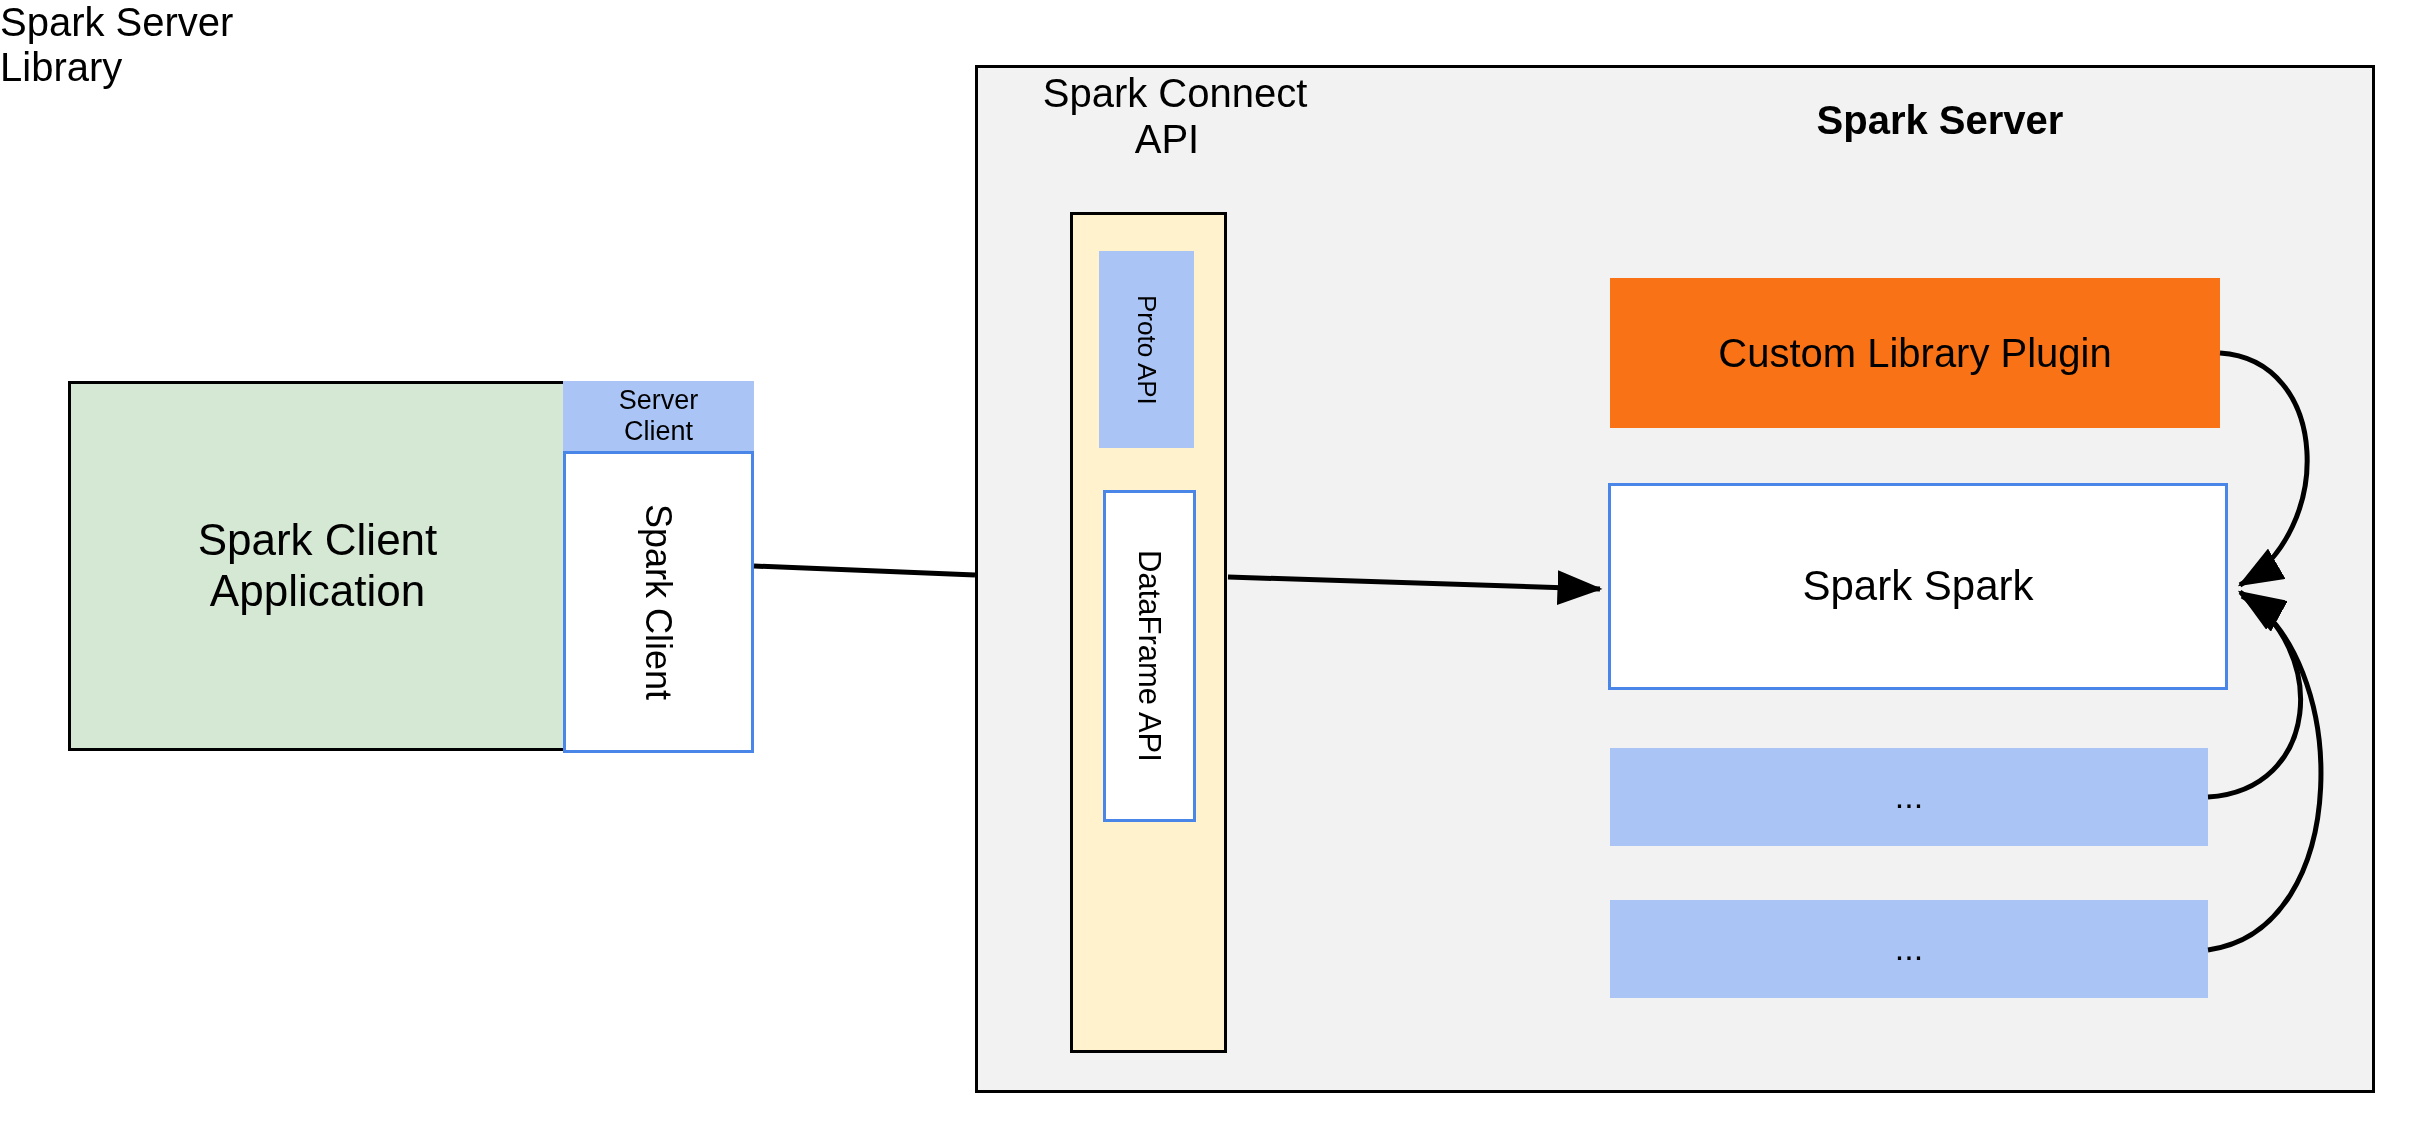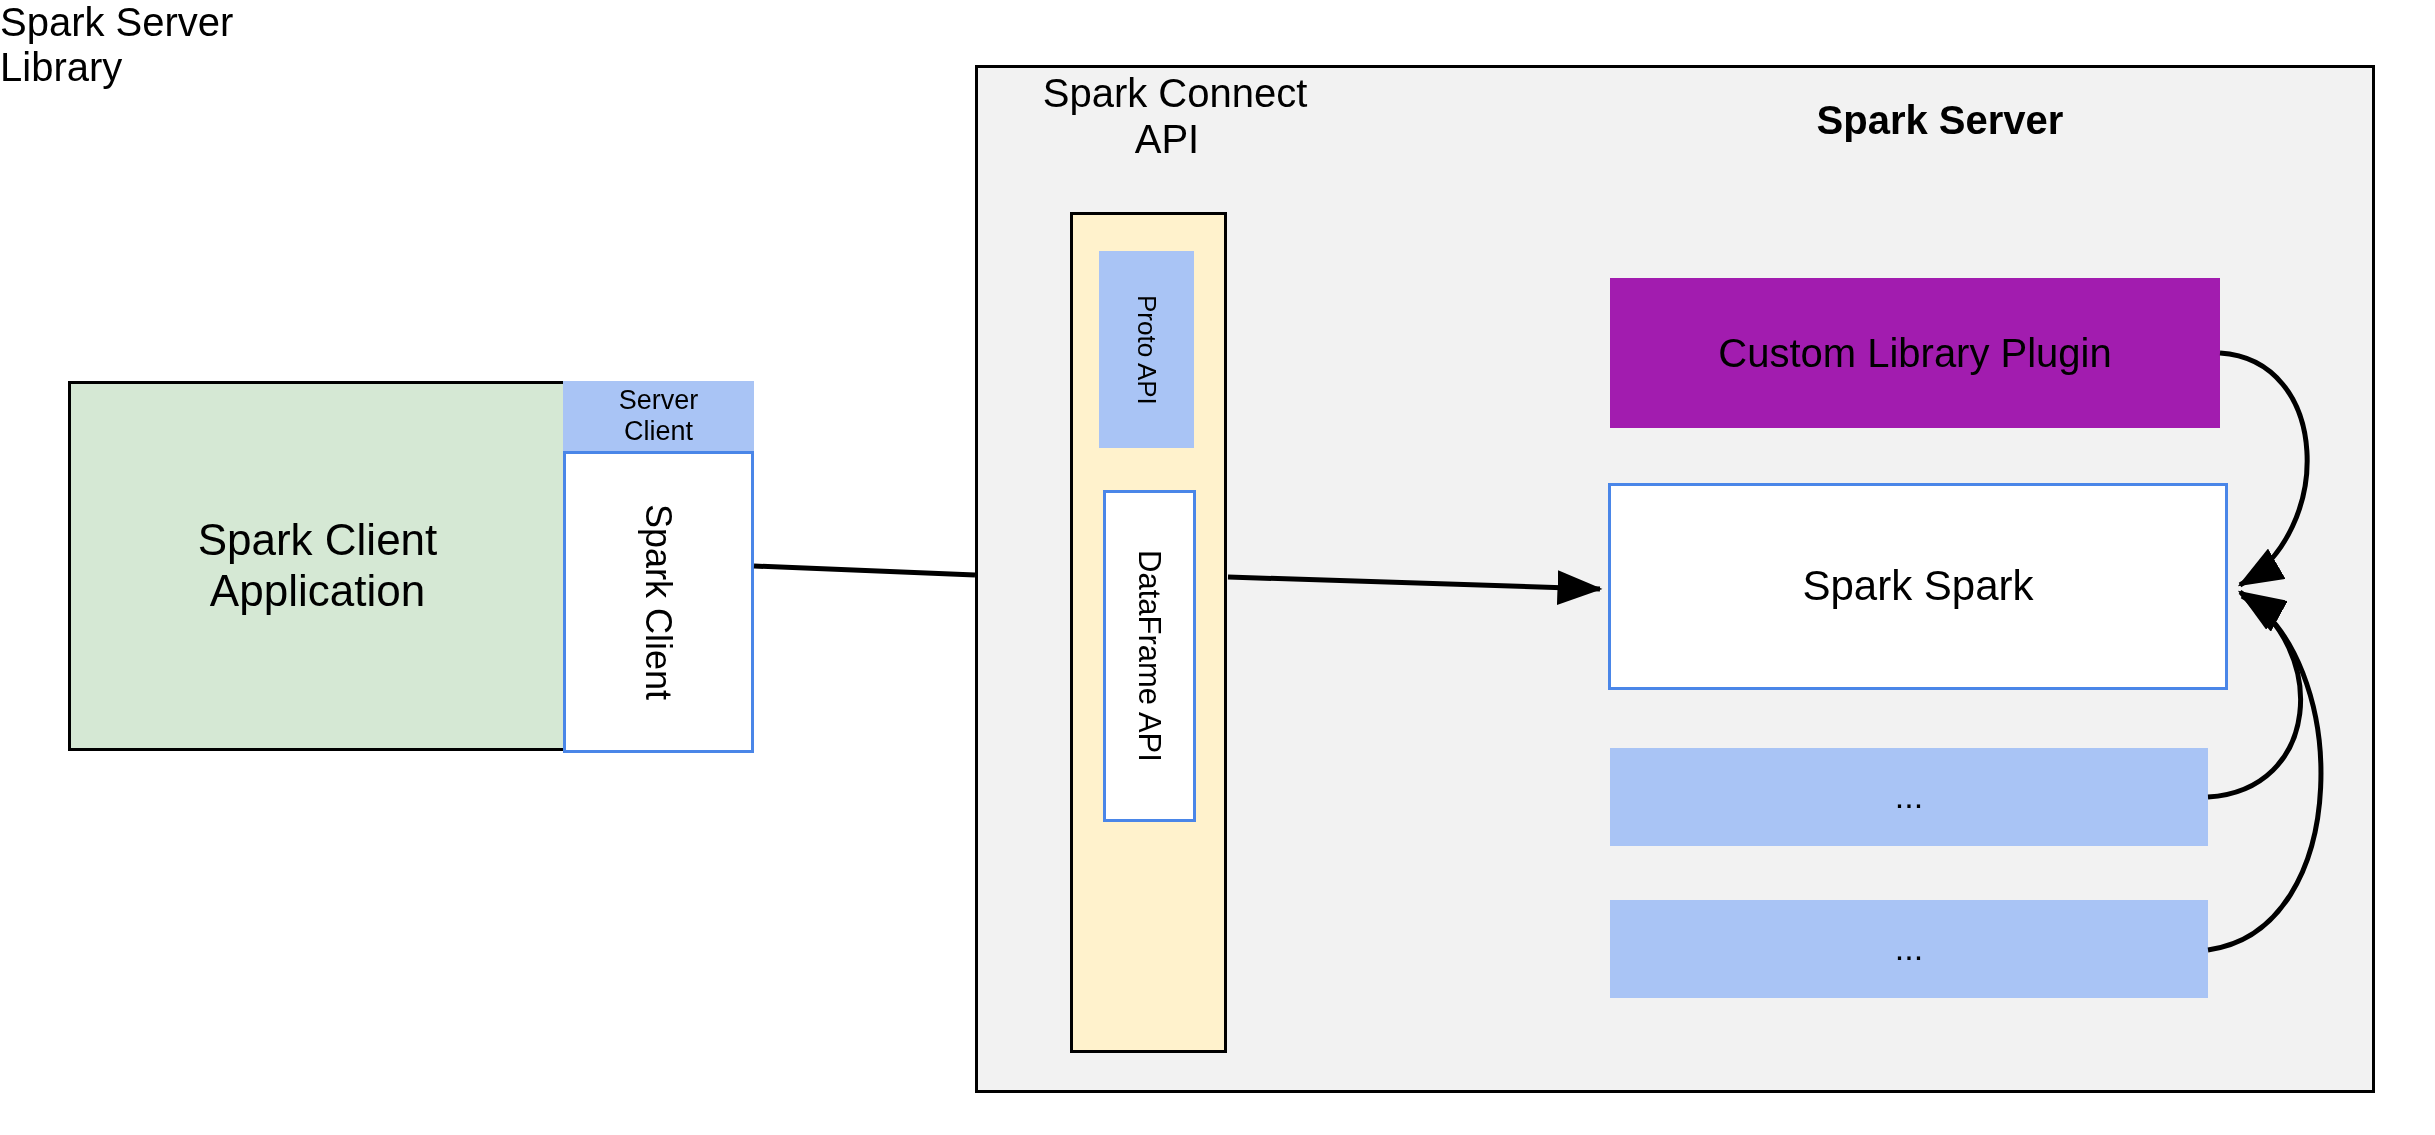--- a/index.html
+++ b/index.html
@@ -141,21 +141,21 @@
     border: 3px solid #4a86e8;
     font-size: 31px;
   }
 
   
   #custom-library-plugin {
     left: 1610px;
     top: 278px;
     width: 610px;
     height: 150px;
-    background: #a21caf;
+    background: #f97316;
     border: none;
     font-size: 40px;
   }
 
   #spark-core {
     left: 1608px;
     top: 483px;
     width: 620px;
     height: 207px;
     background: #ffffff;

